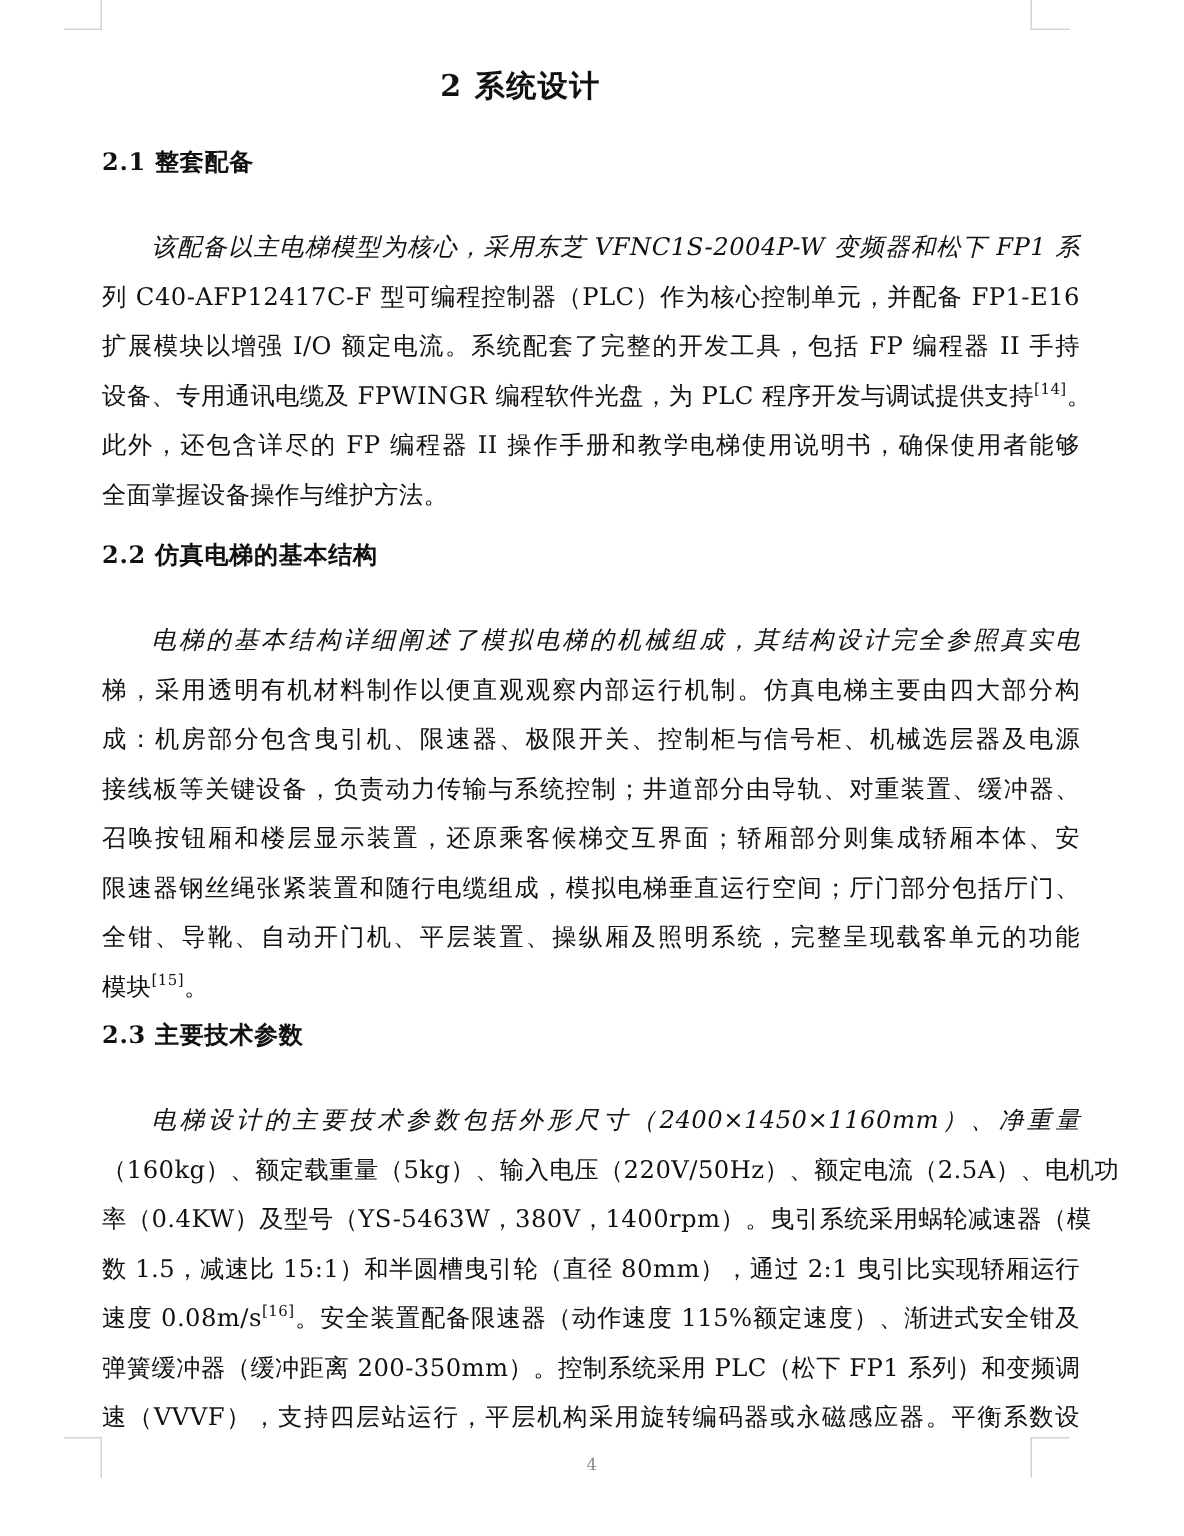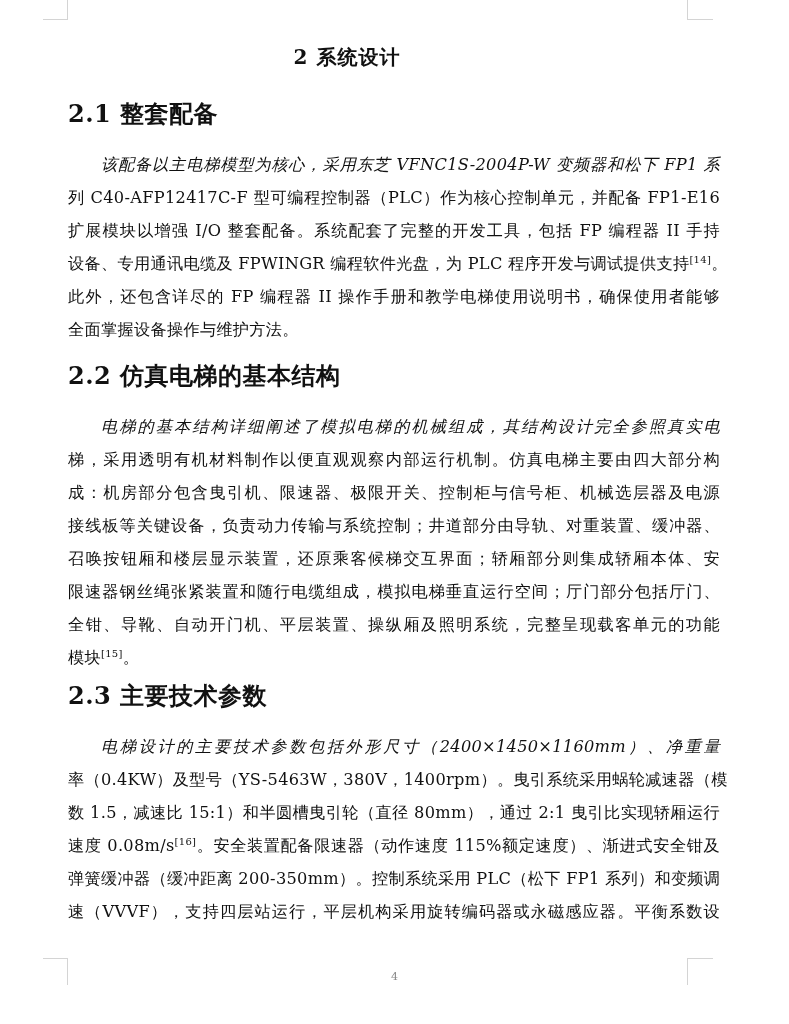--- a/index.html
+++ b/index.html
@@ -6,21 +6,21 @@
   body { width:789px; height:1024px; position:relative; overflow:hidden;
          font-family:"DejaVu Serif","Liberation Serif",serif; color:#111; }
   .corner { position:absolute; border-color:#d4d4d4; border-style:solid; border-width:0; }
   .c-tl { left:43px; top:0; width:24px; height:19px; border-right-width:1px; border-bottom-width:1px; }
   .c-tr { left:687px; top:0; width:25px; height:19px; border-left-width:1px; border-bottom-width:1px; }
   .c-bl { left:43px; top:958px; width:24px; height:26px; border-right-width:1px; border-top-width:1px; }
   .c-br { left:687px; top:958px; width:25px; height:26px; border-left-width:1px; border-top-width:1px; }
 
   .chapter-title { position:absolute; top:44px; left:0; width:694px; text-align:center;
                    font-size:20px; font-weight:bold; letter-spacing:1px; }
-  .section-title { position:absolute; left:68px; font-size:24px; font-weight:bold; letter-spacing:0.5px; }
+  .section-title { position:absolute; left:68px; font-size:16px; font-weight:bold; letter-spacing:0.5px; }
   .para { position:absolute; left:68px; width:652px; font-size:16.2px; line-height:33px;
           text-align:justify; text-align-last:left; text-indent:2em; letter-spacing:0.3px; }
   .para sup { font-size:10px; line-height:0; vertical-align:super; }
   .line { display:block; white-space:nowrap; text-align:justify; text-align-last:justify; }
   .line.last { text-align-last:left; }
   .line.first { padding-left:33px;font-style:italic; }
   .page-number { position:absolute; top:970px; left:0; width:789px; text-align:center;
                  font-size:11px; color:#888; }
 </style>
 </head>
@@ -30,41 +30,42 @@
 <div class="corner c-tr"></div>
 <div class="corner c-bl"></div>
 <div class="corner c-br"></div>
 
 <div class="chapter-title">2  系统设计</div>
 
 <div class="section-title" style="top:98px;">2.1  整套配备</div>
 <div class="para" style="top:148px; text-indent:0;">
   <span class="line first">该配备以主电梯模型为核心，采用东芝 VFNC1S-2004P-W 变频器和松下 FP1 系</span>
   <span class="line">列 C40-AFP12417C-F 型可编程控制器（PLC）作为核心控制单元，并配备 FP1-E16</span>
-  <span class="line">扩展模块以增强 I/O 整套配备。系统配套了完整的开发工具，包括 FP 编程器 II 手持</span>
+  <span class="line">扩展模块以增强 I/O 额定电流。系统配套了完整的开发工具，包括 FP 编程器 II 手持</span>
   <span class="line"><span>设备、专用通讯电缆及 FPWINGR 编程软件光盘，为 PLC 程序开发与调试提供支持</span><sup>[14]</sup><span>。</span></span>
   <span class="line">此外，还包含详尽的 FP 编程器 II 操作手册和教学电梯使用说明书，确保使用者能够</span>
   <span class="line last">全面掌握设备操作与维护方法。</span>
 </div>
 
 <div class="section-title" style="top:360px;">2.2  仿真电梯的基本结构</div>
 <div class="para" style="top:410px; text-indent:0;">
   <span class="line first">电梯的基本结构详细阐述了模拟电梯的机械组成，其结构设计完全参照真实电</span>
   <span class="line">梯，采用透明有机材料制作以便直观观察内部运行机制。仿真电梯主要由四大部分构</span>
   <span class="line">成：机房部分包含曳引机、限速器、极限开关、控制柜与信号柜、机械选层器及电源</span>
   <span class="line">接线板等关键设备，负责动力传输与系统控制；井道部分由导轨、对重装置、缓冲器、</span>
   <span class="line">召唤按钮厢和楼层显示装置，还原乘客候梯交互界面；轿厢部分则集成轿厢本体、安</span>
   <span class="line">限速器钢丝绳张紧装置和随行电缆组成，模拟电梯垂直运行空间；厅门部分包括厅门、</span>
   <span class="line">全钳、导靴、自动开门机、平层装置、操纵厢及照明系统，完整呈现载客单元的功能</span>
   <span class="line last"><span>模块</span><sup>[15]</sup><span>。</span></span>
 </div>
 
 <div class="section-title" style="top:680px;">2.3  主要技术参数</div>
 <div class="para" style="top:730px; text-indent:0;">
   <span class="line first">电梯设计的主要技术参数包括外形尺寸（2400×1450×1160mm）、净重量</span>
+  <span class="line">（160kg）、额定载重量（5kg）、输入电压（220V/50Hz）、额定电流（2.5A）、电机功</span>
   <span class="line">率（0.4KW）及型号（YS-5463W，380V，1400rpm）。曳引系统采用蜗轮减速器（模</span>
   <span class="line">数 1.5，减速比 15:1）和半圆槽曳引轮（直径 80mm），通过 2:1 曳引比实现轿厢运行</span>
   <span class="line"><span>速度 0.08m/s</span><sup>[16]</sup><span>。安全装置配备限速器（动作速度 115%额定速度）、渐进式安全钳及</span></span>
   <span class="line">弹簧缓冲器（缓冲距离 200-350mm）。控制系统采用 PLC（松下 FP1 系列）和变频调</span>
   <span class="line">速（VVVF），支持四层站运行，平层机构采用旋转编码器或永磁感应器。平衡系数设</span>
 </div>
 
 <div class="page-number">4</div>
 
 </body></html>

